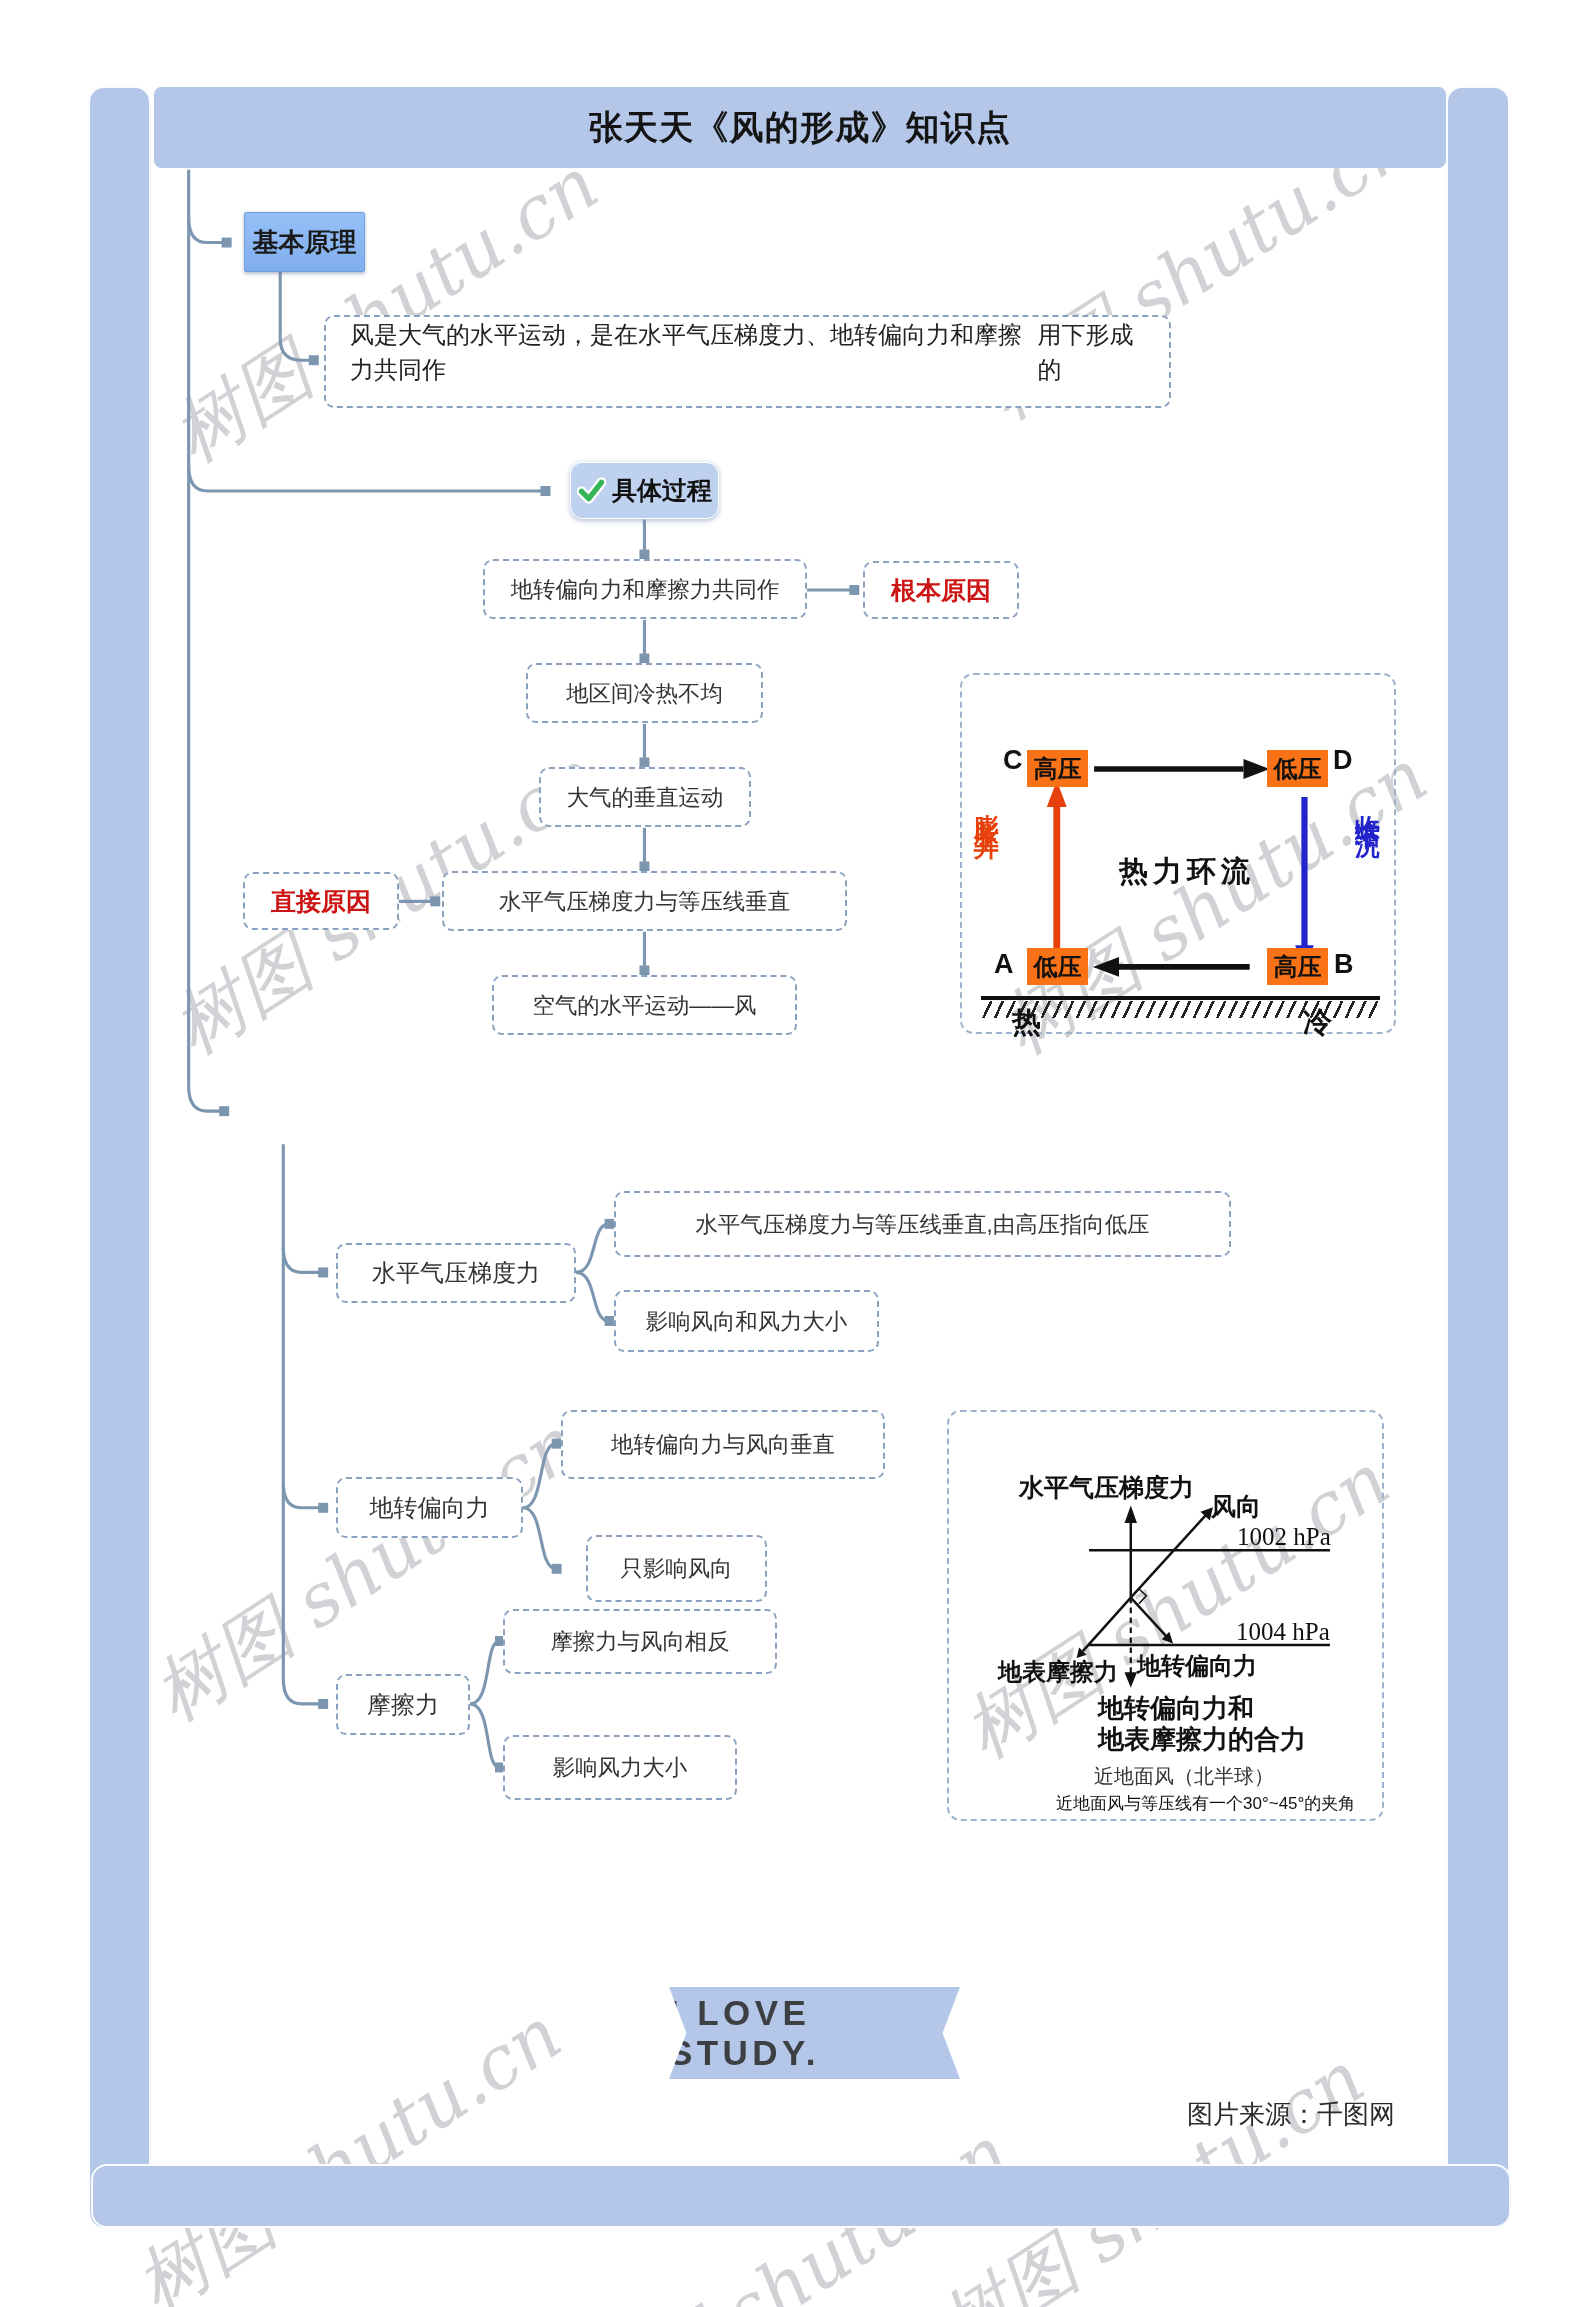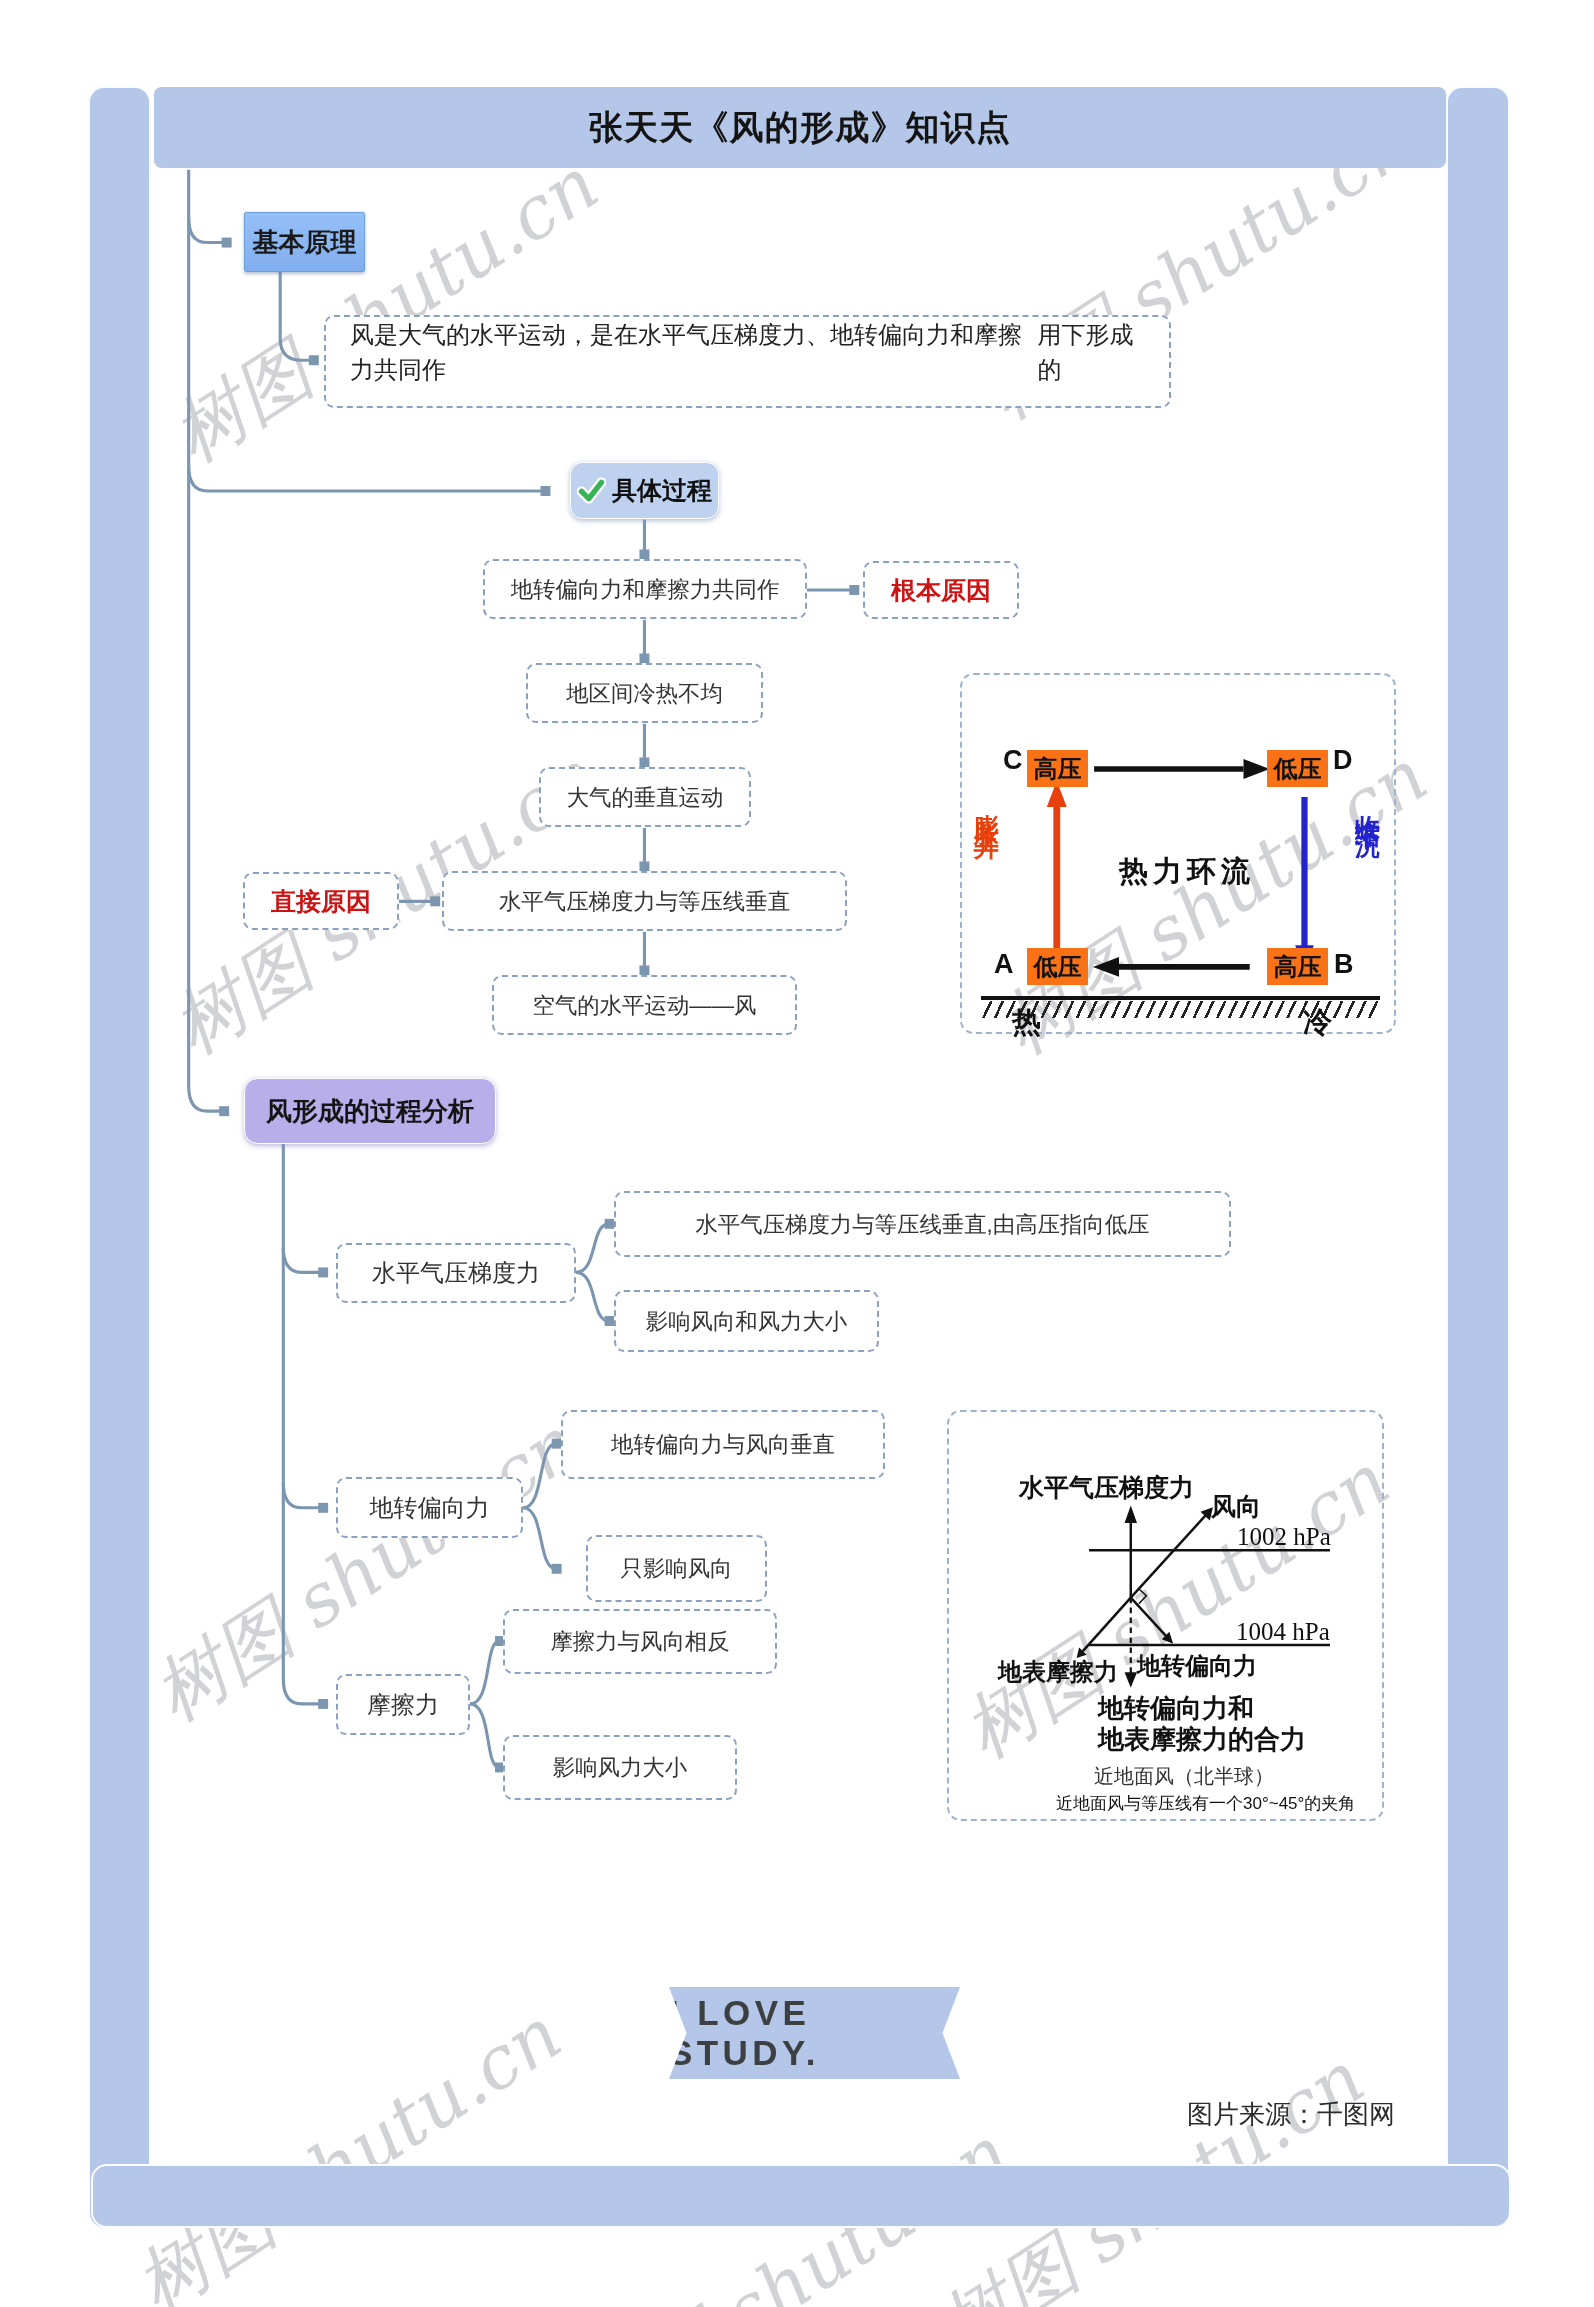--- a/index.html
+++ b/index.html
@@ -229,23 +229,20 @@
       </div>
     <span class="vtext" style="left:8.7px;top:120px;color:#e8400c">膨胀上升</span>
     <span class="vtext" style="left:390px;top:120px;color:#2424cc">收缩下沉</span>
     <span class="lbl" style="left:157px;top:177px;font-size:29px;letter-spacing:5px">热力环流</span>
     <div id="tc-ground"></div>
     <div id="tc-hatch"></div>
     <span class="lbl" style="left:50px;top:328px;font-size:29px">热</span>
     <span class="lbl" style="left:341px;top:328px;font-size:29px">冷</span>
   </div>
 
-  <div class="node" id="node-analysis">
-    <span>风形成的过程分析</span>
-  </div>
 
   <div class="dbox" id="force-hp">
       <span>水平气压梯度力</span>
     </div>
   <div class="dbox" id="hp-p1">
       <span>水平气压梯度力与等压线垂直,由高压指向低压</span>
     </div>
   <div class="dbox" id="hp-p2">
       <span>影响风向和风力大小</span>
     </div>

